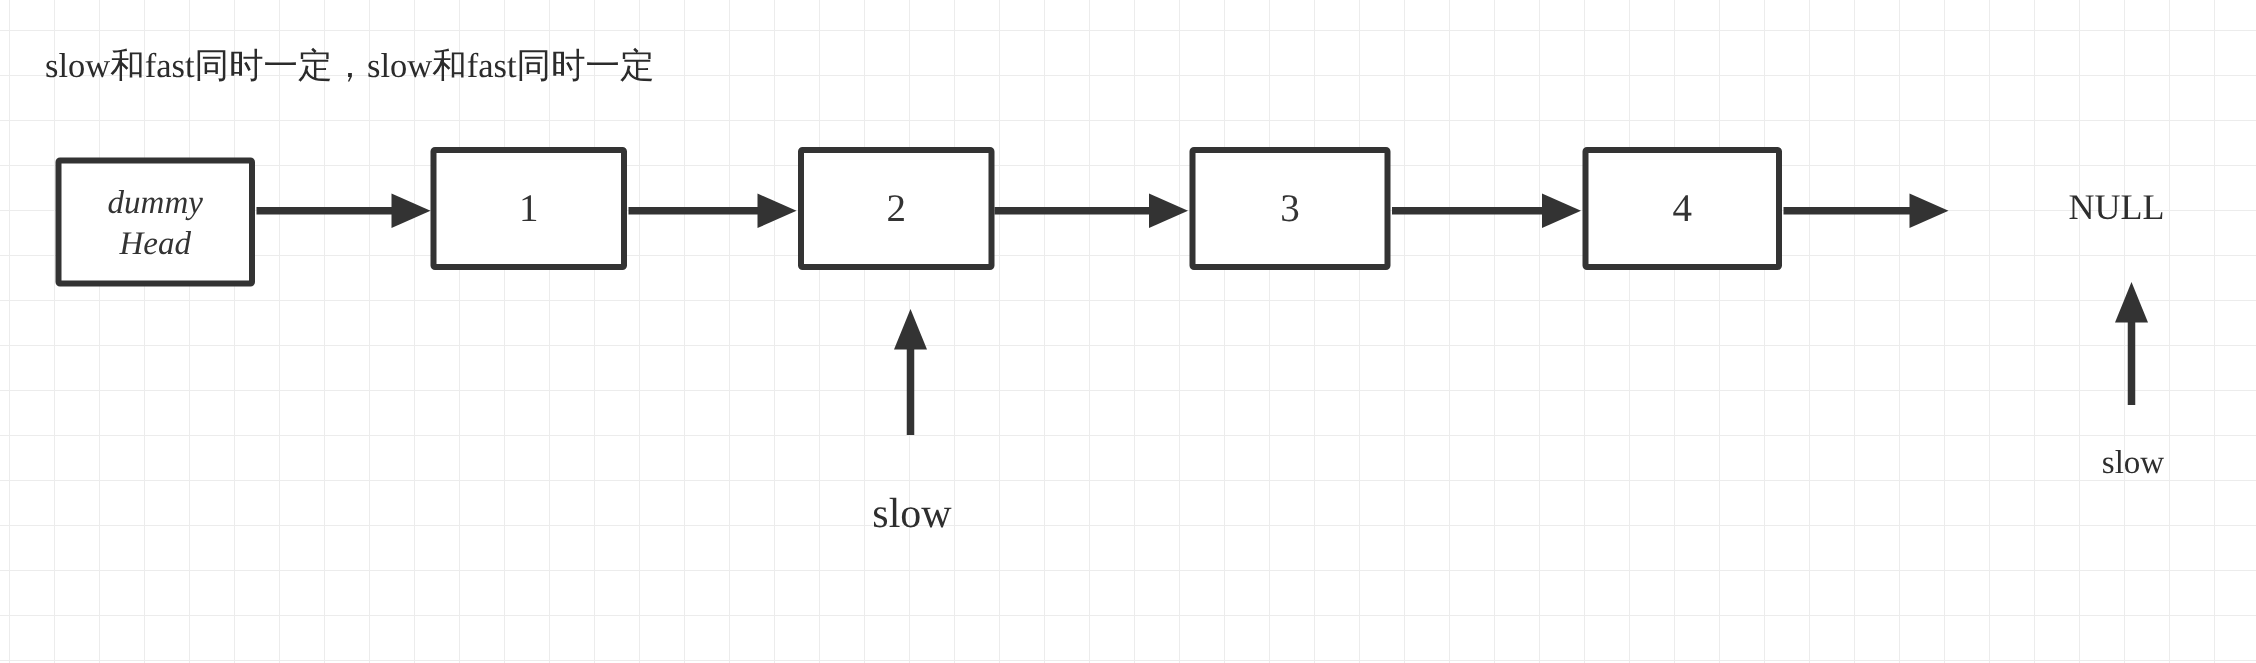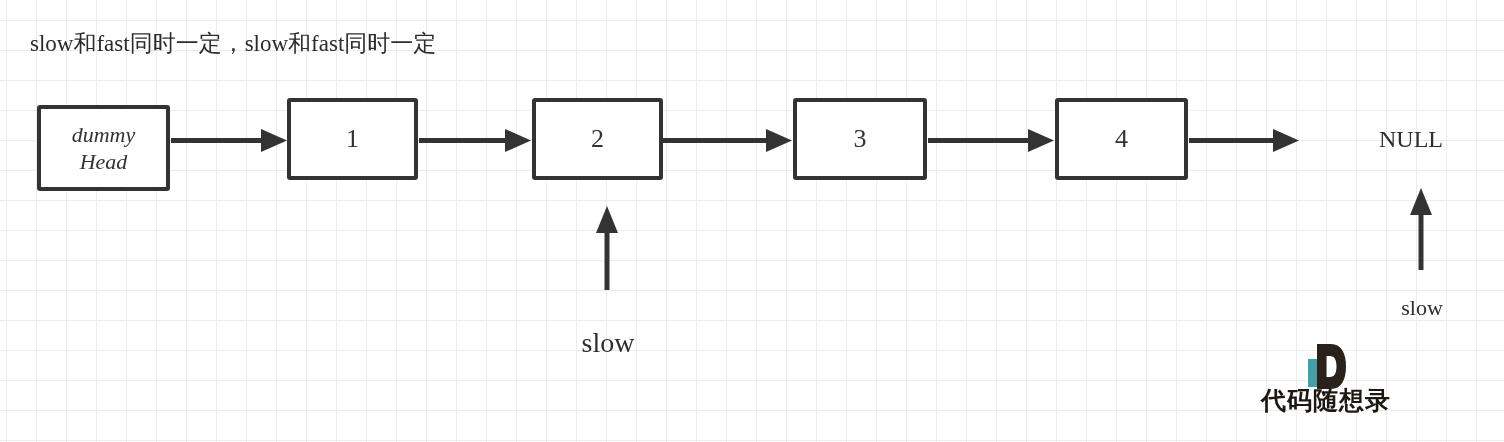--- a/index.html
+++ b/index.html
@@ -145,22 +145,14 @@
     <g stroke="#333333" fill="#333333">
       <path d="M1421 270 V212" stroke-width="5"></path>
       <polygon points="1410,215 1421,188 1432,215" stroke="none"></polygon>
     </g>
   </svg>
 
   <div class="label label--null">NULL</div>
   <div class="label label--slow">slow</div>
   <div class="label label--fast">slow</div>
 
-  <div class="logo">
-    <svg class="logo-d" width="40" height="48" viewBox="0 0 40 48">
-      <rect x="1" y="15" width="13" height="28" fill="#43a0a8"></rect>
-      <path fill="#2a211a" fill-rule="evenodd" d="M10 0 H24 C34 0 39 9 39 22.5 C39 36 34 45 24 45 H10 Z
-           M19.5 12 H23 C27.5 12 29.5 16 29.5 22.5 C29.5 29 27.5 33 23 33 H19.5 Z"></path>
-    </svg>
-    <div class="logo-brand">代码随想录</div>
-  </div>
 
 </div>
 
 </body></html>

